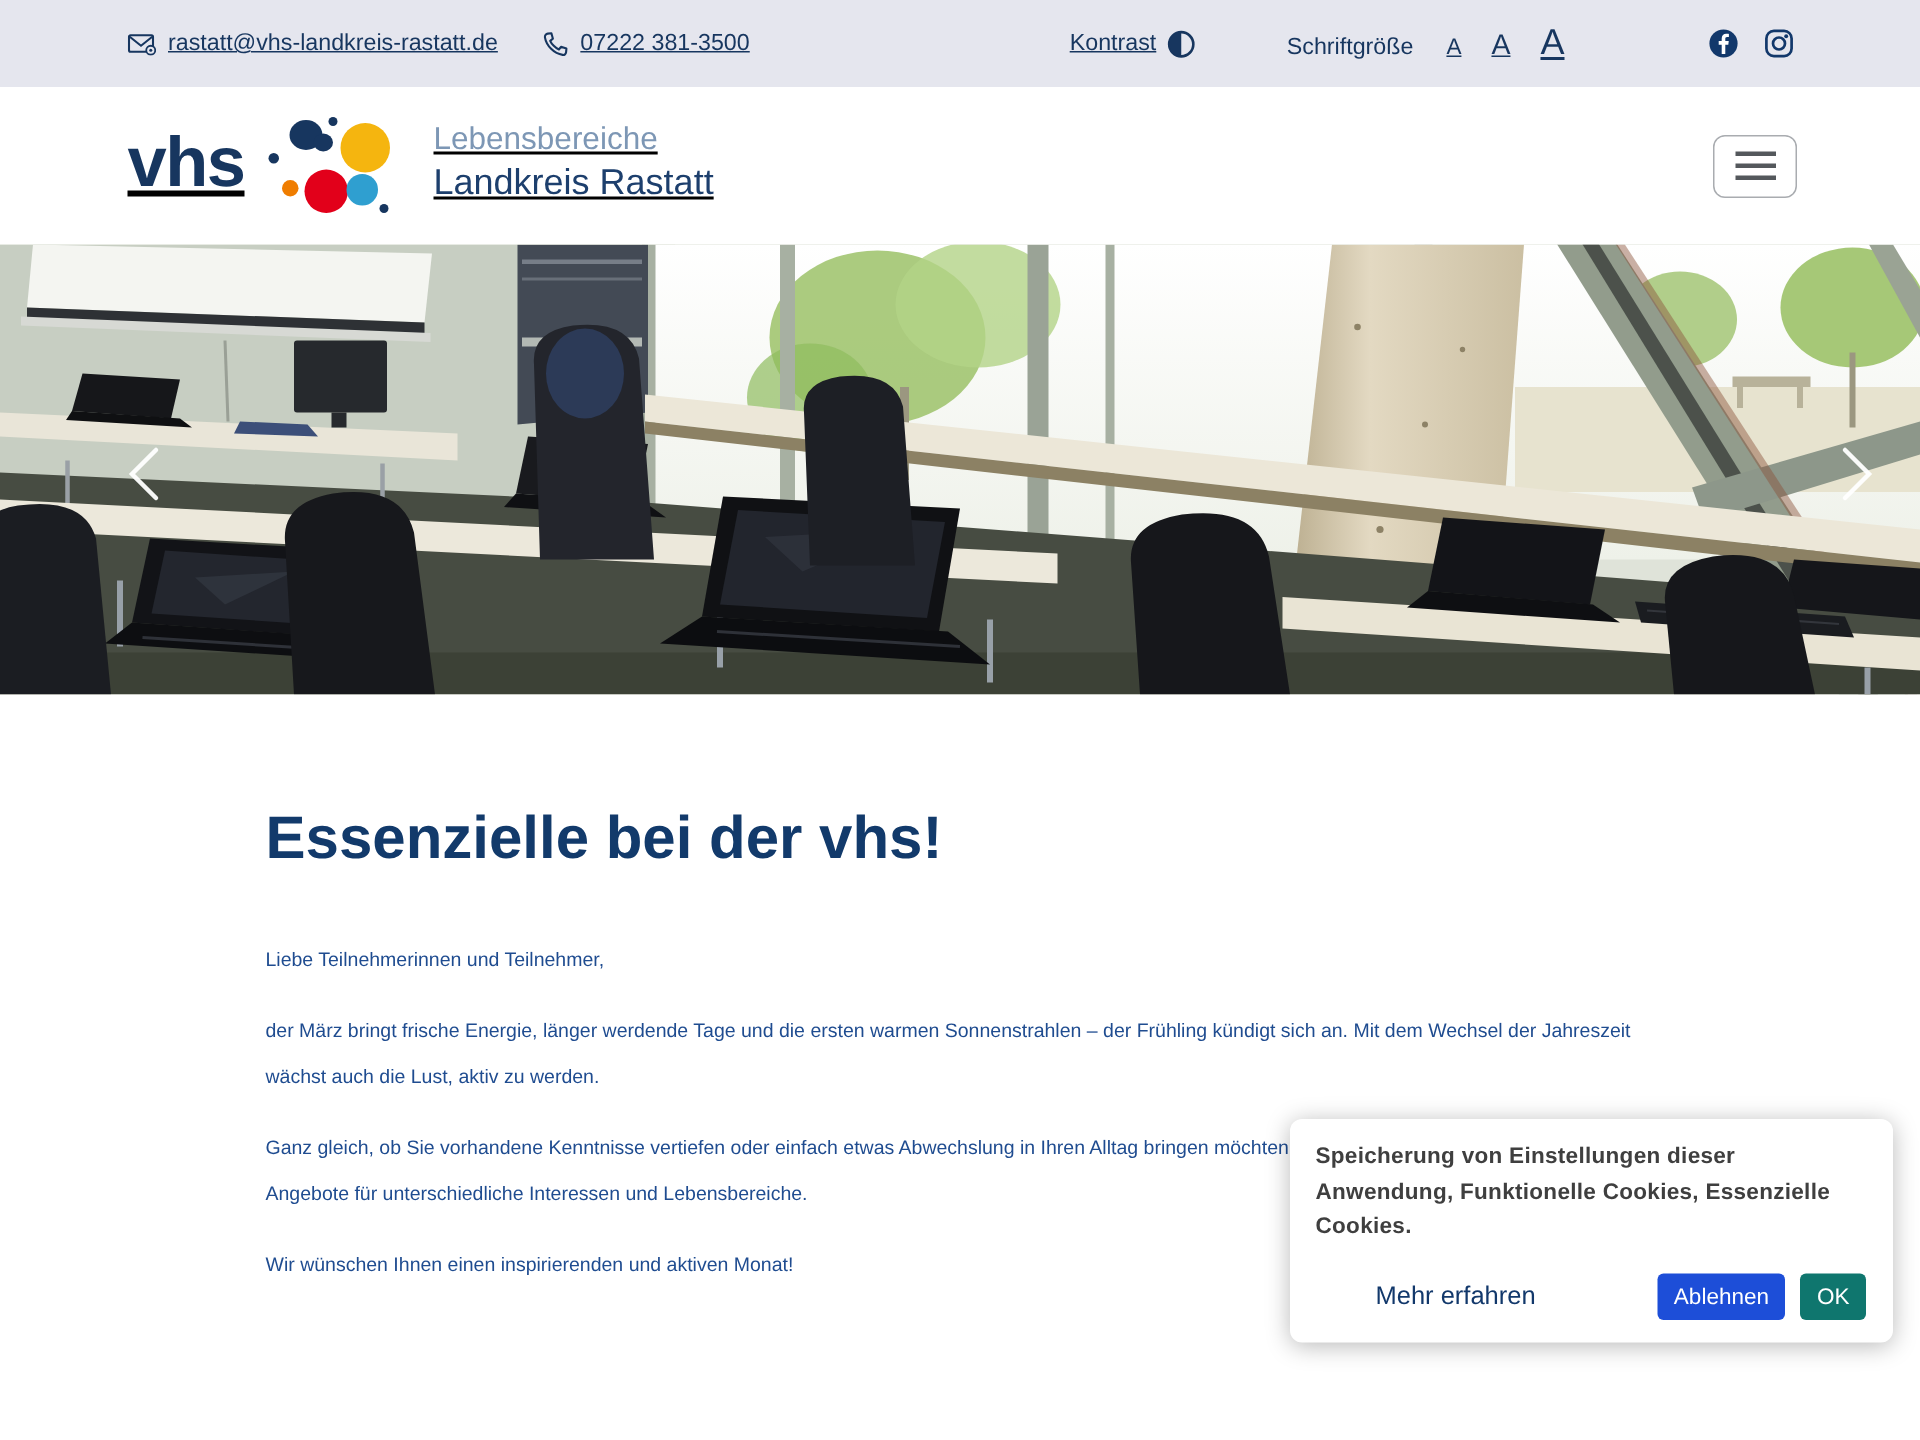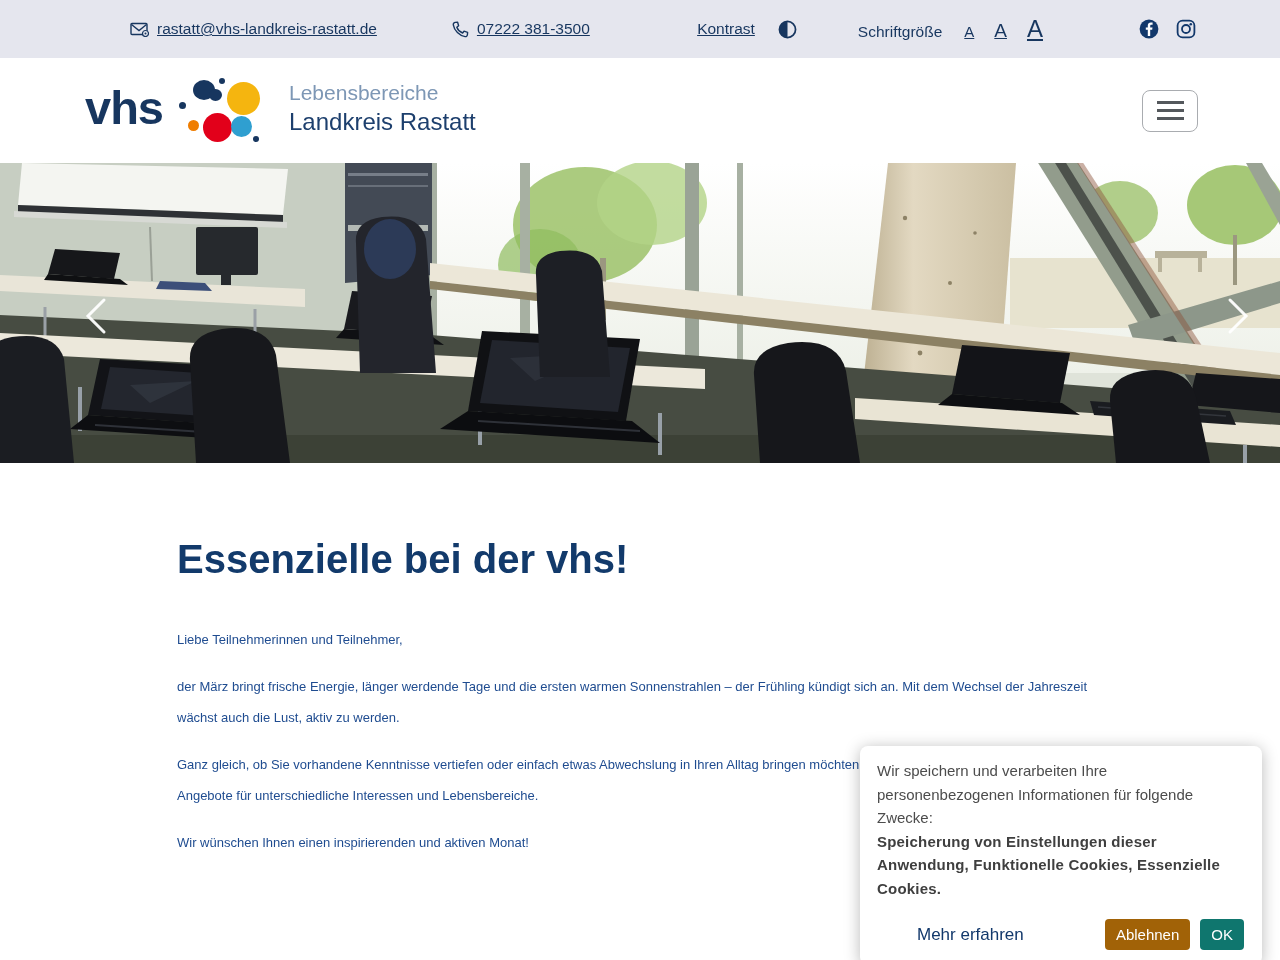--- a/index.html
+++ b/index.html
@@ -4,33 +4,33 @@
 <style>
   * { margin:0; padding:0; box-sizing:border-box; }
   html,body { width:1280px; height:960px; overflow:hidden; background:#ffffff;
               font-family:"Liberation Sans", sans-serif; }
 
   
   .topbar { height:58px; background:#e5e6ee; display:flex; align-items:center;
             padding:0 84px 0 85px; color:#17365f; font-size:15.5px; }
   .topbar a { color:#17365f; text-decoration:underline; }
   .contact-group { display:flex; align-items:center; gap:30px; }
-  .contact-item { display:flex; align-items:center; gap:8px;margin-left:45px; }
-  .kontrast-group { margin-left:auto; display:flex; align-items:center; gap:22px; }
+  .contact-item { display:flex; align-items:center; gap:8px; }
+  .kontrast-group { margin-left:auto; display:flex; align-items:center; gap:6px; }
   .fontsize-group { margin-left:60px; display:flex; align-items:baseline; gap:20px; }
   .fontsize-label { text-decoration:none; margin-right:2px; }
   .fs-a { text-decoration:underline; color:#17365f; line-height:1; }
   .fs-a.s { font-size:15px; } .fs-a.m { font-size:19px; } .fs-a.l { font-size:24px; }
   .social-group { margin-left:96px; display:flex; align-items:center; gap:17px; }
   .icon-svg { display:block; }
 
   
   .header { height:105px; background:#ffffff; display:flex; align-items:center;
             padding:0 82px 0 85px; }
-  .logo { display:flex; align-items:center; gap:16px; }
+  .logo { display:flex; align-items:center; gap:16px;text-decoration:underline; }
   .vhs-word { font-size:47px; font-weight:bold; color:#17365f; letter-spacing:-1px;
               line-height:1; padding-bottom:6px; }
   .dots { position:relative; width:94px; height:62px; }
   .dots span { position:absolute; border-radius:50%; }
   .d-blob1 { width:22px; height:20px; left:14px; top:0;  background:#17365f; border-radius:46% 54% 58% 42%; }
   .d-blob2 { width:13px; height:12px; left:30px; top:9px; background:#17365f; }
   .d-dot-l { width:7px;  height:7px;  left:0;  top:22px; background:#17365f; }
   .d-dot-t { width:6px;  height:6px;  left:40px; top:-2px; background:#17365f; }
   .d-yellow{ width:33px; height:33px; left:48px; top:2px;  background:#f5b50f; }
   .d-orange{ width:11px; height:11px; left:9px; top:40px; background:#ef7d00; }
@@ -59,21 +59,21 @@
 
   
   .cookie { position:absolute; left:860px; top:746px; width:402px; background:#ffffff;
             border-radius:8px; box-shadow:0 2px 16px rgba(0,0,0,.28);
             padding:13px 18px 15px 17px; color:#4c4c4c; font-size:15px; line-height:23.5px; }
   .cookie .purposes { font-weight:bold; color:#3f3f3f; letter-spacing:.2px; }
   .cookie-footer { margin-top:19px; display:flex; align-items:center; }
   .more-link { color:#12386b; font-size:17px; text-decoration:none; margin-right:auto; cursor:pointer;margin-left:40px; }
   .btn { border:none; border-radius:4px; color:#fff; font-size:15px; padding:7px 11px;
          cursor:pointer; font-family:"Liberation Sans", sans-serif; }
-  .btn.decline { background:#a16207; margin-right:10px; }
+  .btn.decline { background:#1d4ed8; margin-right:10px; }
   .btn.ok { background:#0f766e; }
 </style>
 </head>
 <body>
 
 <div class="topbar">
   <div class="contact-group">
     <div class="contact-item">
       <svg class="icon-svg" width="19" height="15" viewBox="0 0 19 15">
         <rect x="1" y="1.5" width="16" height="11" rx="1" fill="none" stroke="#17365f" stroke-width="1.4"></rect>
@@ -277,20 +277,19 @@
 
 <div class="main">
   <h1>Essenzielle bei der vhs!</h1>
   <p>Liebe Teilnehmerinnen und Teilnehmer,</p>
   <p>der März bringt frische Energie, länger werdende Tage und die ersten warmen Sonnenstrahlen – der Frühling kündigt sich an. Mit dem Wechsel der Jahreszeit wächst auch die Lust, aktiv zu werden.</p>
   <p>Ganz gleich, ob Sie vorhandene Kenntnisse vertiefen oder einfach etwas Abwechslung in Ihren Alltag bringen möchten – im Märzprogramm finden Sie passende Angebote für unterschiedliche Interessen und Lebensbereiche.</p>
   <p>Wir wünschen Ihnen einen inspirierenden und aktiven Monat!</p>
 </div>
 
 <div class="cookie">
-  <div class="intro">Wir speichern und verarbeiten Ihre personenbezogenen Informationen für folgende Zwecke:</div>
   <div class="purposes">Speicherung von Einstellungen dieser Anwendung, Funktionelle Cookies, Essenzielle Cookies.</div>
   <div class="cookie-footer">
     <a class="more-link" href="#">Mehr erfahren</a>
     <button class="btn decline">Ablehnen</button>
     <button class="btn ok">OK</button>
   </div>
 </div>
 
 </body></html>

